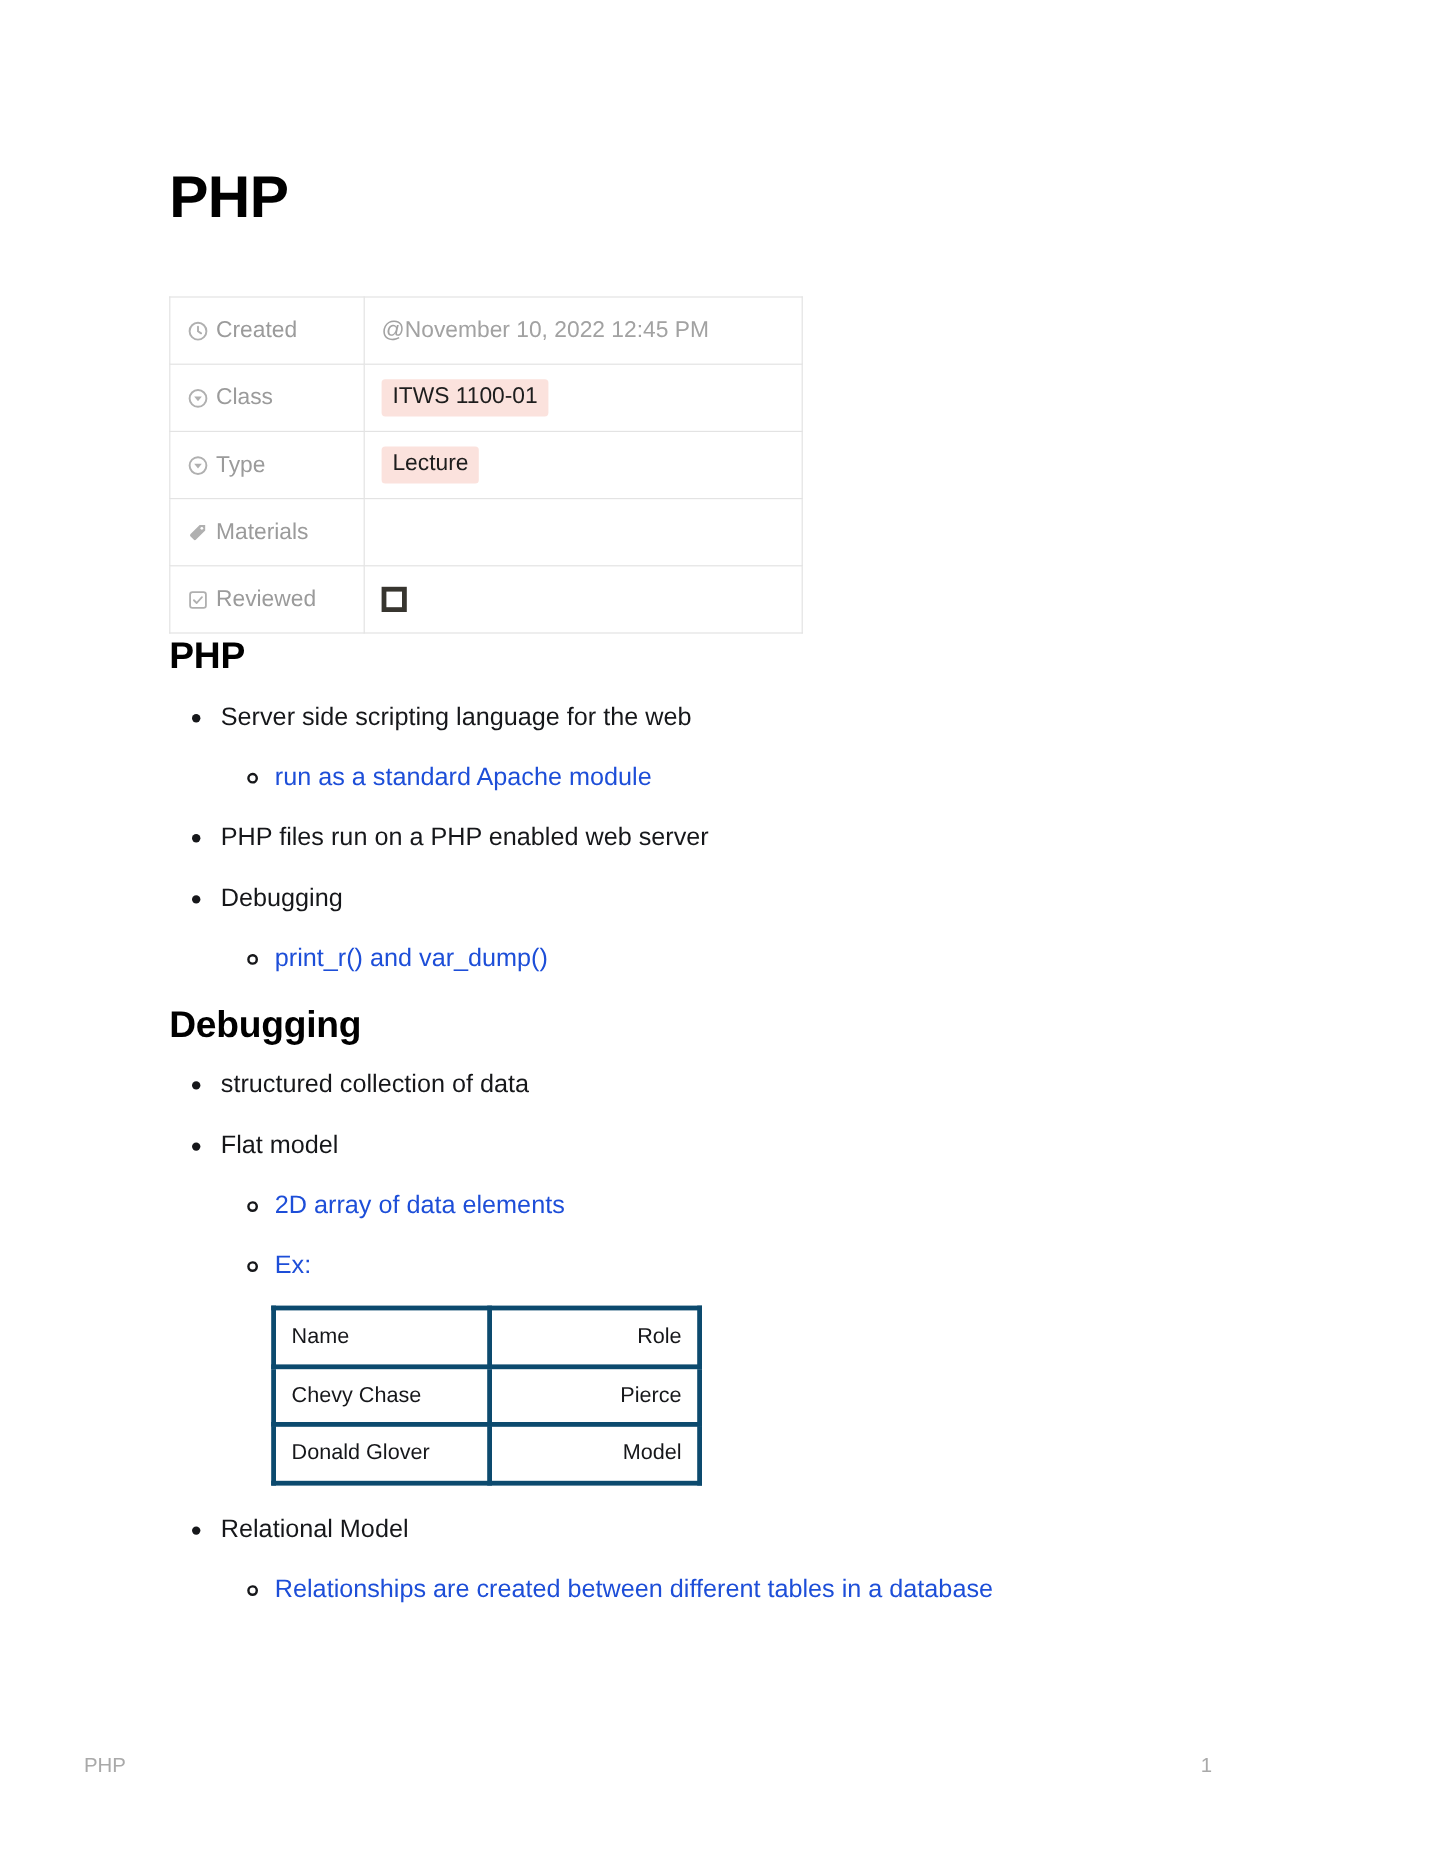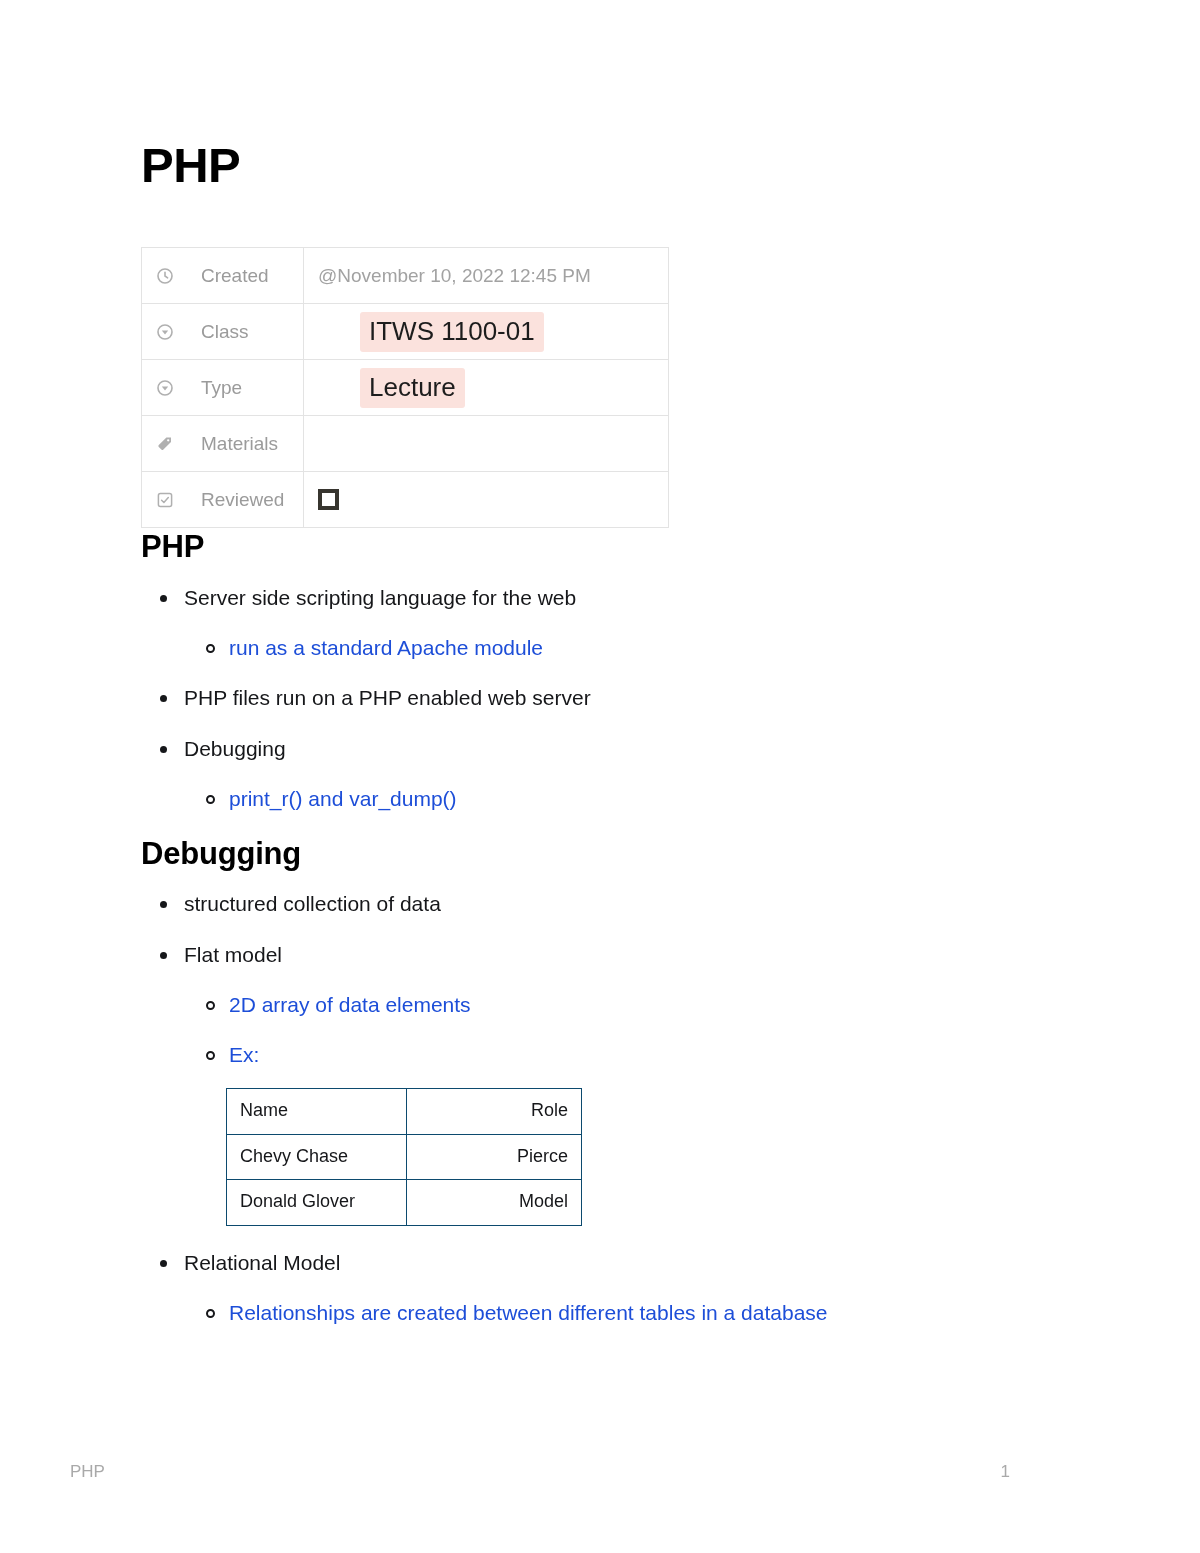--- a/index.html
+++ b/index.html
@@ -59,21 +59,21 @@
     width: 162px;
     padding: 0 12px 0 14px;
   }
   .meta-table td.meta-val {
     width: 365px;
     padding: 0 12px 0 14px;
   }
   .meta-key-inner {
     display: flex;
     align-items: center;
-    gap: 27px;
+    gap: 6px;
   }
   .meta-key-label {
     font-size: 19px;
     color: #9b9b9b;
     white-space: nowrap;
   }
   .meta-icon {
     width: 18px;
     height: 18px;
     flex: 0 0 18px;
@@ -86,25 +86,24 @@
 
   .meta-val-text {
     font-size: 19px;
     color: #a2a2a2;
     white-space: nowrap;
   }
   .badge {
     display: inline-block;
     background: #fbe2dd;
     color: #1d1d1d;
-    font-size: 26px;
+    font-size: 19px;
     padding: 4px 9px 5px 9px;
     border-radius: 3px;
     white-space: nowrap;
-    margin-left: 42px;
   }
   .checkbox-empty {
     display: inline-block;
     width: 21px;
     height: 21px;
     border: 4px solid #37352f;
     background: #ffffff;
     vertical-align: middle;
   }
 
@@ -174,21 +173,21 @@
   
   .data-table-wrap {
     margin: 20px 0 0 42px;
   }
   table.data-table {
     border-collapse: collapse;
     table-layout: fixed;
     width: 355px;
   }
   table.data-table td {
-    border: 1px solid #0c4a6e;
+    border: 4px solid #0c4a6e;
     font-size: 18px;
     color: #16171a;
     padding: 10px 13px 11px 13px;
     height: 43px;
     vertical-align: middle;
   }
   table.data-table td.col-0 { width: 180px; }
   table.data-table td.col-1 { width: 175px; text-align: right; }
 
   

